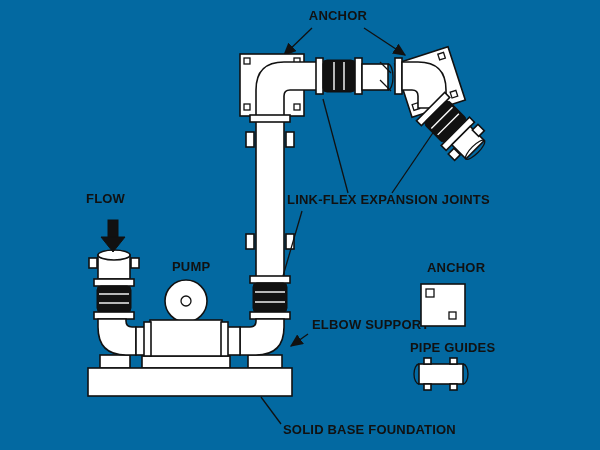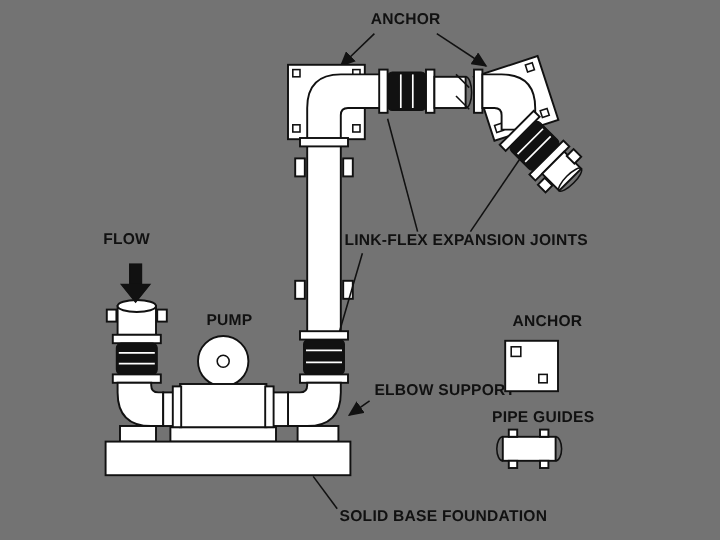--- a/index.html
+++ b/index.html
@@ -1,16 +1,16 @@
 <!DOCTYPE html>
 <html><head>
 <meta charset="utf-8">
 <style>
   html,body{margin:0;padding:0;background:#ffffff;}
-  #stage{position:relative;width:600px;height:450px;background:#737373;overflow:hidden;}
+  #stage{position:relative;width:600px;height:450px;background:#0369a1;overflow:hidden;}
   svg{display:block;}
   .ink{stroke:#111111;fill:#ffffff;stroke-width:1.6;}
   .thin{stroke:#111111;fill:none;stroke-width:1.3;}
   .solid{fill:#111111;stroke:#111111;stroke-width:1;}
   .blackpart{fill:#111111;stroke:#111111;stroke-width:1;}
   .whiteline{stroke:#ffffff;stroke-width:1.4;fill:none;}
   .lbl{font-family:"Liberation Sans", sans-serif;font-weight:700;font-size:13px;
        fill:#111111;letter-spacing:.2px;}
 </style>
 </head>

